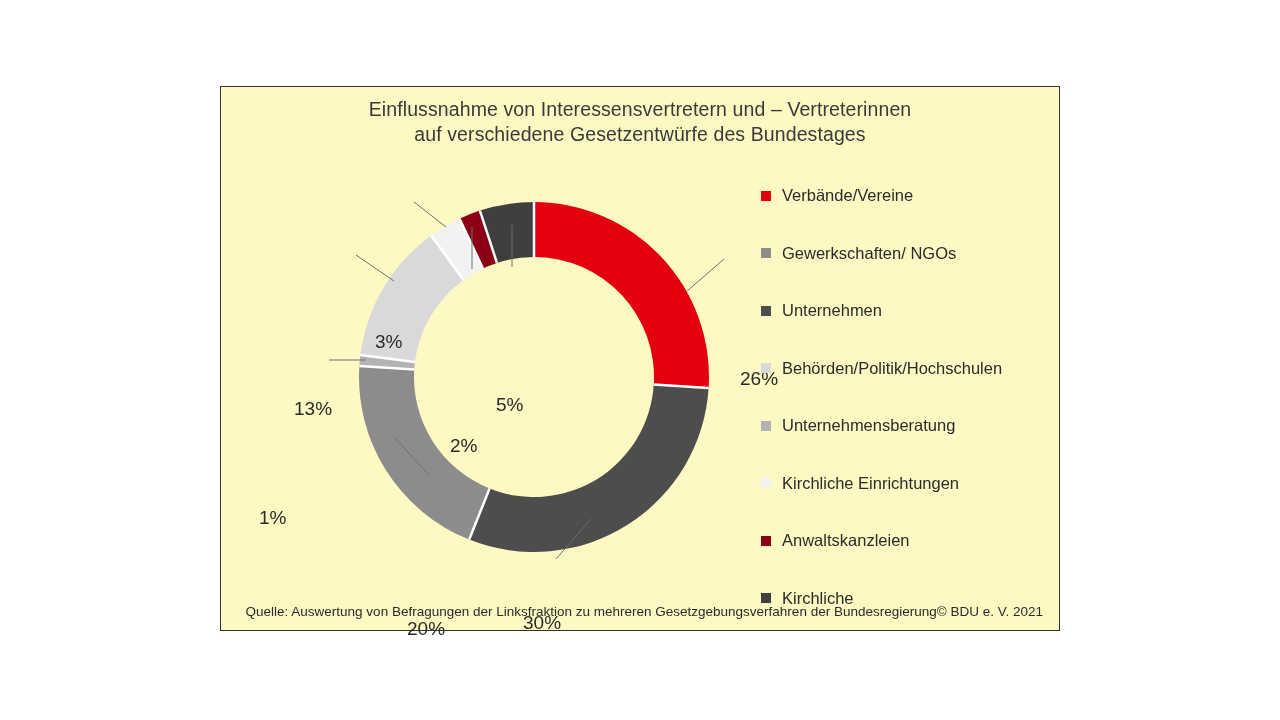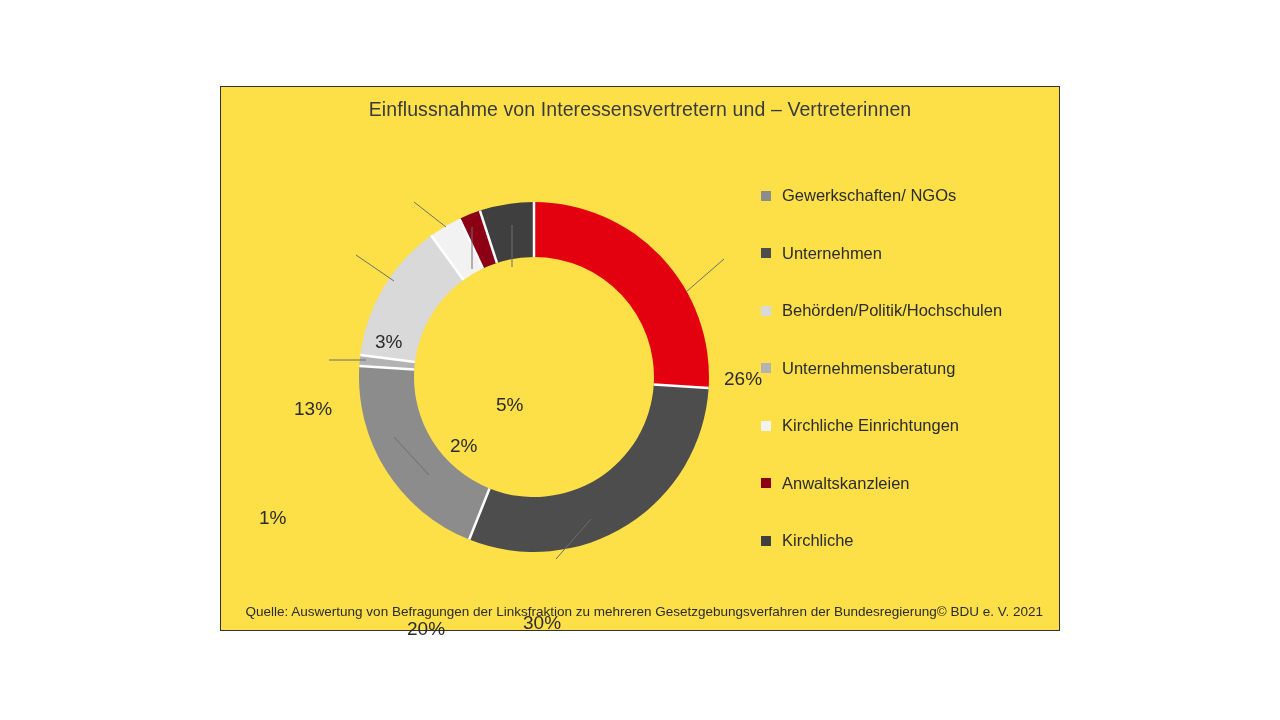--- a/index.html
+++ b/index.html
@@ -12,21 +12,21 @@
     font-family: "Liberation Sans", sans-serif;
   }
 
   #chart-frame {
     position: absolute;
     left: 220px;
     top: 86px;
     width: 840px;
     height: 545px;
     border: 1px solid #333333;
-    background: #fde047;
+    background: #fef9c3;
     box-sizing: border-box;
   }
 
   #title-block {
     position: absolute;
     left: 0;
     top: 10px;
     width: 100%;
     text-align: center;
     color: #3a3a3a;
@@ -94,20 +94,21 @@
   }
   #copyright-text { padding-right: 6px; }
 </style>
 </head>
 <body>
 
 <div id="chart-frame">
 
   <div id="title-block">
     <span class="title-line">Einflussnahme von Interessensvertretern und – Vertreterinnen</span>
+    <span class="title-line">auf verschiedene Gesetzentwürfe des Bundestages</span>
   </div>
 
   <div id="donut-wrap">
     <svg id="donut-svg" width="430" height="430" viewBox="0 0 430 430">
       <g transform="translate(215,215)">
 
         <path fill="#e3000f" d="M 0 -175 A 175 175 0 0 1 174.63 10.98 L 119.75 7.53 A 120 120 0 0 0 0 -120 Z"></path>
 
         <path fill="#4d4d4d" d="M 174.63 10.98 A 175 175 0 0 1 -64.79 162.56 L -44.43 111.47 A 120 120 0 0 0 119.75 7.53 Z"></path>
 
@@ -140,32 +141,36 @@
           <line x1="-140" y1="60" x2="-105" y2="98"></line>
           <line x1="-168" y1="-17" x2="-205" y2="-17"></line>
           <line x1="-140" y1="-96" x2="-178" y2="-122"></line>
           <line x1="-88" y1="-150" x2="-120" y2="-175"></line>
           <line x1="-62" y1="-150" x2="-62" y2="-108"></line>
           <line x1="-22" y1="-152" x2="-22" y2="-110"></line>
         </g>
       </g>
     </svg>
 
-    <span class="slice-label" style="left:405px; top:206px;">26%</span>
+    <span class="slice-label" style="left:421px; top:206px;">26%</span>
     <span class="slice-label" style="left:156px; top:450px;margin-left:48px;">30%</span>
     <span class="slice-label" style="left:88px; top:424px;margin-top:32px;">20%</span>
     <span class="slice-label" style="left:-60px; top:345px;">1%</span>
     <span class="slice-label" style="left:-25px; top:236px;">13%</span>
     <span class="slice-label" style="left:56px; top:169px;">3%</span>
     <span class="slice-label" style="left:131px; top:273px;">2%</span>
     <span class="slice-label" style="left:177px; top:232px;">5%</span>
   </div>
 
   <div id="legend">
     <div class="legend-item">
+      <span class="legend-swatch" style="background:#e3000f"></span>
+      <span class="legend-label">Verbände/Vereine</span>
+    </div>
+    <div class="legend-item">
       <span class="legend-swatch" style="background:#8c8c8c"></span>
       <span class="legend-label">Gewerkschaften/ NGOs</span>
     </div>
     <div class="legend-item">
       <span class="legend-swatch" style="background:#4d4d4d"></span>
       <span class="legend-label">Unternehmen</span>
     </div>
     <div class="legend-item">
       <span class="legend-swatch" style="background:#d9d9d9"></span>
       <span class="legend-label">Behörden/Politik/Hochschulen</span>

